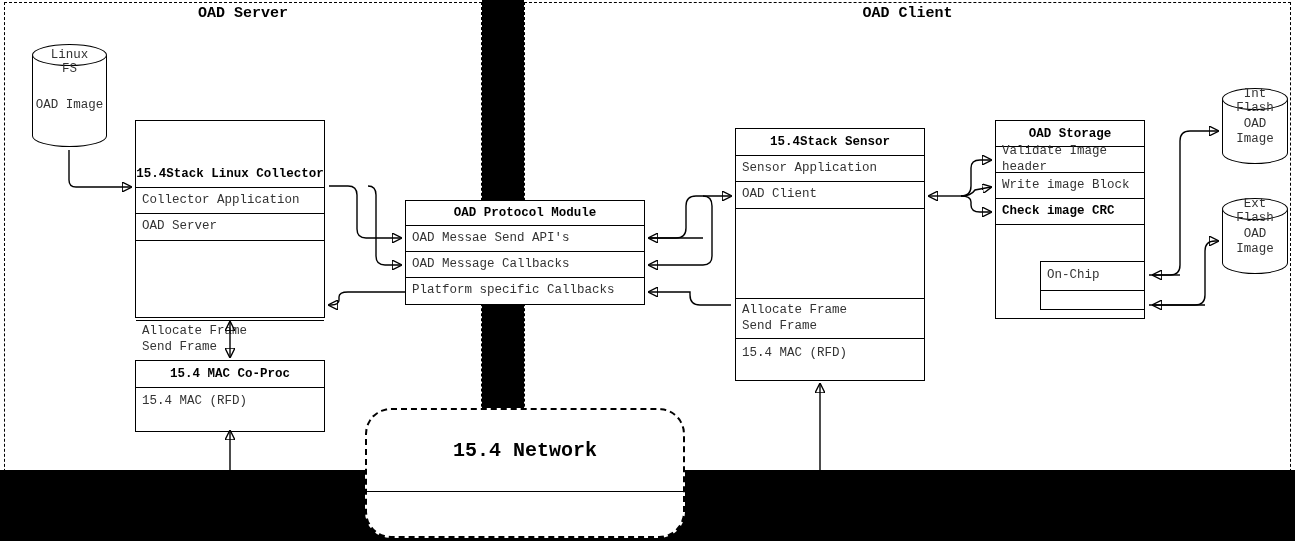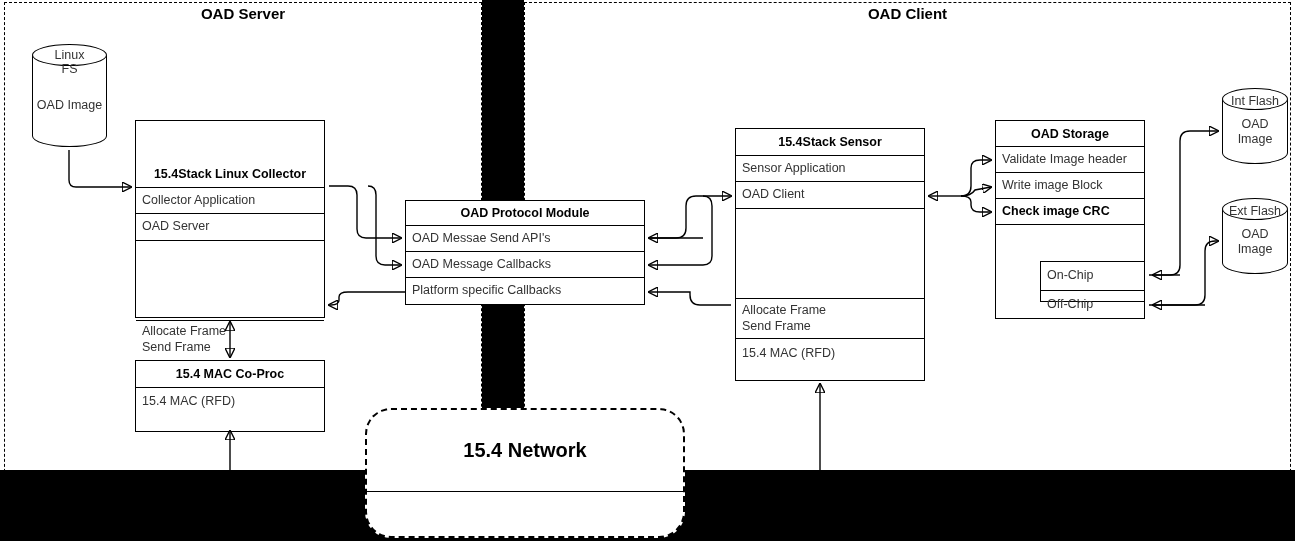--- a/index.html
+++ b/index.html
@@ -1,17 +1,17 @@
 <!DOCTYPE html>
 <html><head>
 <meta charset="utf-8">
 <style>
   html,body{margin:0;padding:0;background:#ffffff;}
   body{font-family:"Liberation Sans",sans-serif;}
-  #stage{position:relative;width:1295px;height:541px;background:#fff;overflow:hidden;}
+  #stage{position:relative;width:1295px;height:541px;background:#fff;overflow:hidden;font-family:Liberation Mono, monospace;}
 
   
   .zone{position:absolute;border:1px dashed #000;background:transparent;box-sizing:border-box;}
   .zone-title{position:absolute;font-weight:bold;font-size:15px;color:#000;text-align:center;}
 
   
   .blackband{position:absolute;background:#000;}
 
   
   .box{position:absolute;border:1px solid #000;box-sizing:border-box;background:#fff;}
@@ -105,23 +105,22 @@
   </div>
 
   <div class="box" style="left:995px;top:120px;width:150px;height:199px;">
     <div class="hdr" style="height:26px;">OAD Storage</div>
     <div class="row" style="height:26px;">Validate Image header</div>
     <div class="row" style="height:26px;">Write image Block</div>
     <div class="row bold" style="height:26px;">Check image CRC</div>
     <div class="filler nb" style="height:93px;"></div>
   </div>
 
-  <div class="box" style="left:1040px;top:261px;width:105px;height:41px;">
+  <div class="box" style="left:1040px;top:261px;width:105px;height:49px;">
     <div class="row" style="height:29px;">On-Chip</div>
-    <div class="row last" style="height:28px;">Off-Chip</div>
   </div>
 
   <div class="cyl" style="left:1222px;top:88px;width:66px;height:76px;">
     <div class="bot"></div>
     <div class="body"></div>
     <div class="top"></div>
     <div class="lbl-top" style="top:1px;">Int Flash</div>
     <div class="lbl-mid" style="top:38%;">OAD
 Image</div>
   </div>

